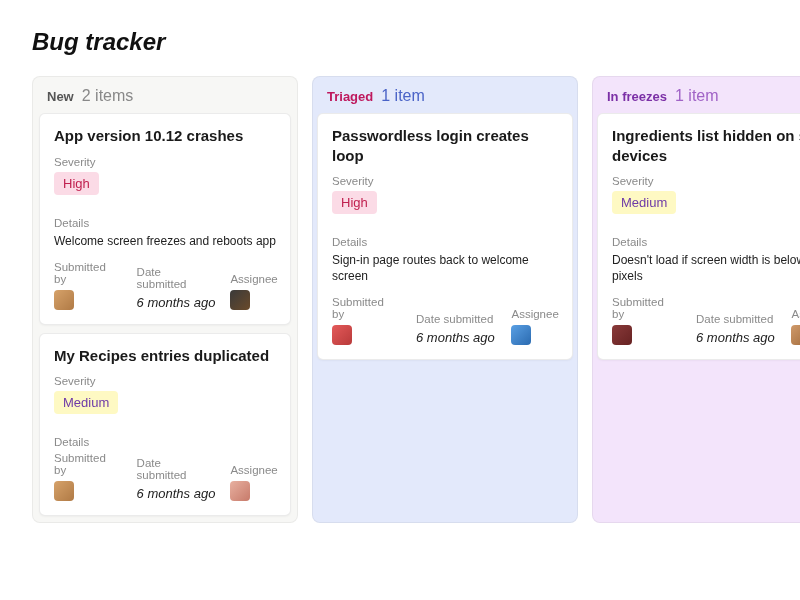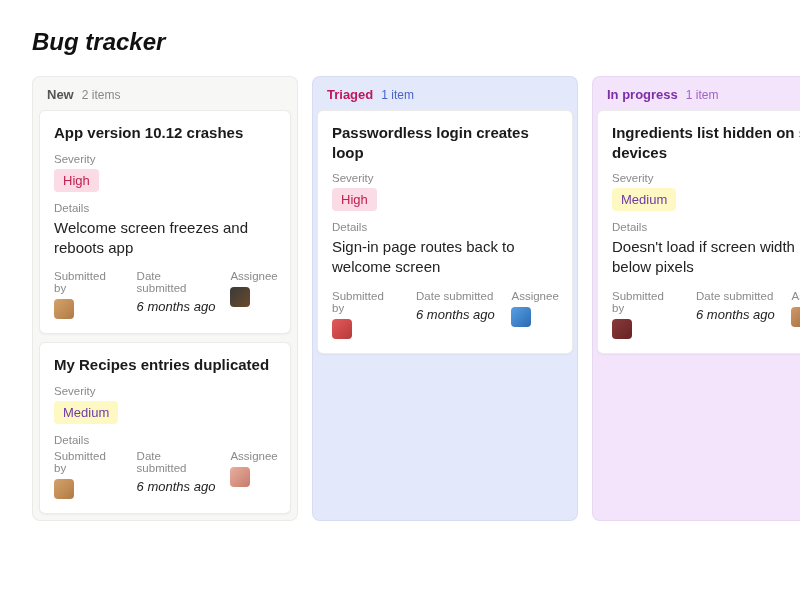--- a/index.html
+++ b/index.html
@@ -36,21 +36,21 @@
     display: flex;
     align-items: center;
     gap: 8px;
     padding: 10px 14px 8px;
     font-size: 13px;
     text-align: center;
   }
   .col-title { font-weight: 600; color: #555; }
   .column.triaged .col-title { color: #be185d; }
   .column.inprogress .col-title { color: #7b2fa6; }
-  .col-count { color: #888; font-size: 12px; }
+  .col-count { color: #888; font-size: 16px; }
   .column.triaged .col-count { color: #4a63c7; }
   .column.inprogress .col-count { color: #a063c6; }
   .cards { padding: 0 6px 6px; display: flex; flex-direction: column; gap: 8px; }
   .column.triaged .cards, .column.inprogress .cards { padding: 0 4px 4px; }
   .card {
     background: #fff;
     border: 1px solid rgba(0,0,0,0.08);
     border-radius: 6px;
     padding: 12px 14px 14px;
     box-shadow: 0 1px 2px rgba(0,0,0,0.04);
@@ -66,33 +66,34 @@
     font-size: 11.5px;
     color: #8a8a8a;
     margin-bottom: 4px;
   }
   .sev-badge {
     display: inline-block;
     padding: 4px 9px;
     border-radius: 4px;
     font-size: 13px;
     font-weight: 500;
-    margin-bottom: 10px;
+    margin-bottom: 22px;
   }
   .sev-high { background: #fbdbe6; color: #c0204f; }
   .sev-medium { background: #fef9c3; color: #6e3aa7; }
   .details-text {
-    font-size: 15px;
+    font-size: 12px;
     color: #222;
     line-height: 1.35;
     margin-bottom: 12px;
   }
   .meta-row {
     display: flex;
     gap: 18px;
+    align-items: flex-end;
   }
   .meta-col { display: flex; flex-direction: column; min-width: 0; }
   .meta-col .label { margin-bottom: 5px; }
   .date-val { font-size: 13px; color: #222; white-space: nowrap; font-style: italic; }
   .avatar {
     width: 20px;
     height: 20px;
     border-radius: 4px;
     display: inline-block;
   }
@@ -191,21 +192,21 @@
             <span class="avatar av-e"></span>
           </div>
         </div>
       </div>
 
     </div>
   </div>
 
   <div class="column inprogress">
     <div class="col-header">
-      <span class="col-title">In progress</span>
+      <span class="col-title">In freezes</span>
       <span class="col-count">1 item</span>
     </div>
     <div class="cards">
 
       <div class="card">
         <div class="card-title">Ingredients list hidden on small devices</div>
         <div class="label">Severity</div>
         <span class="sev-badge sev-medium">Medium</span>
         <div class="label">Details</div>
         <div class="details-text">Doesn't load if screen width is below pixels</div>

